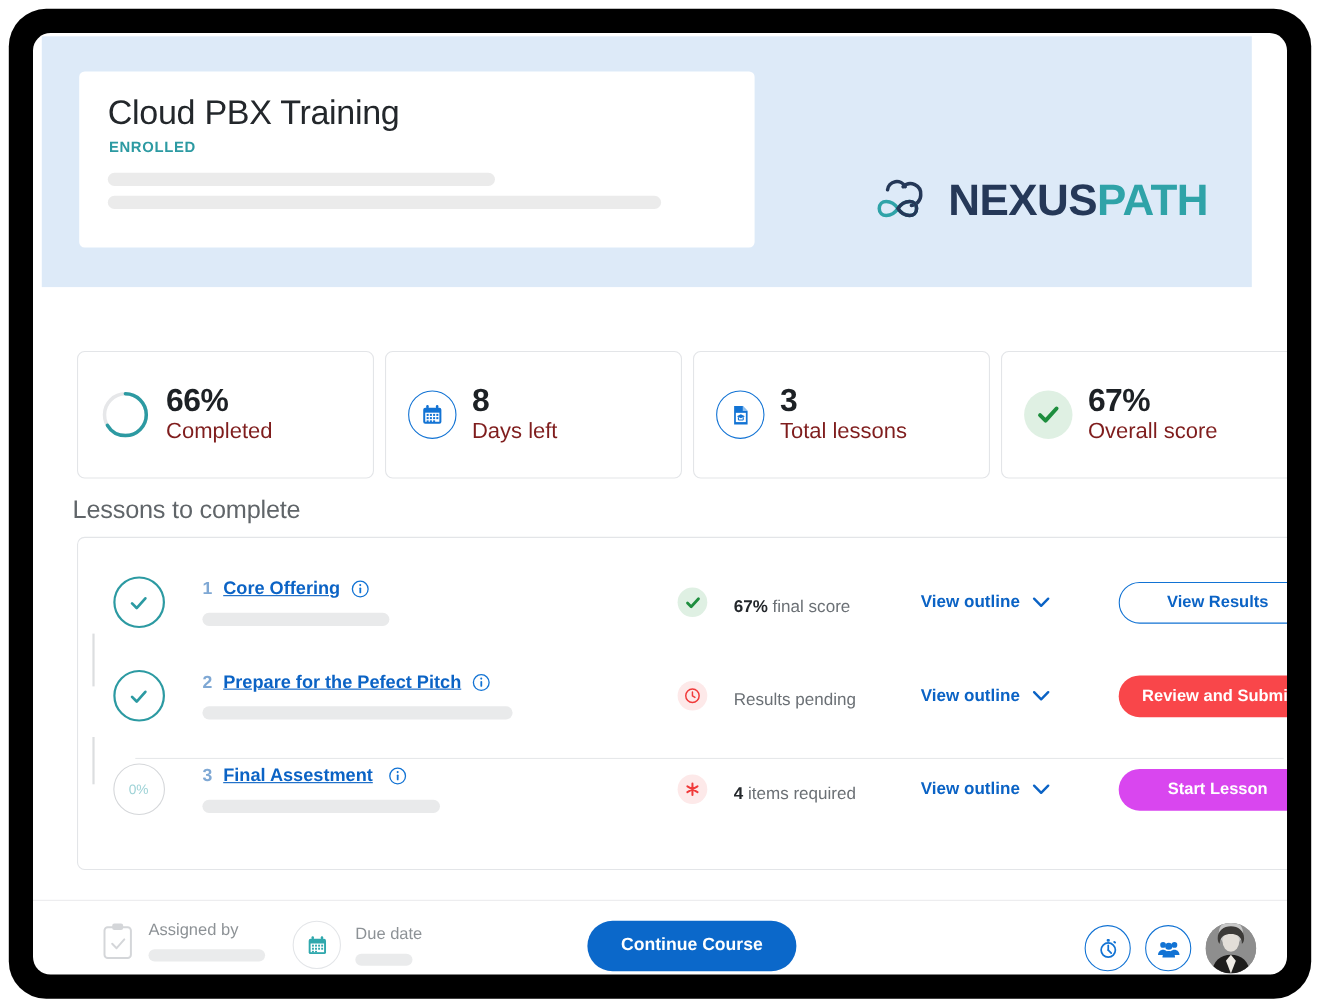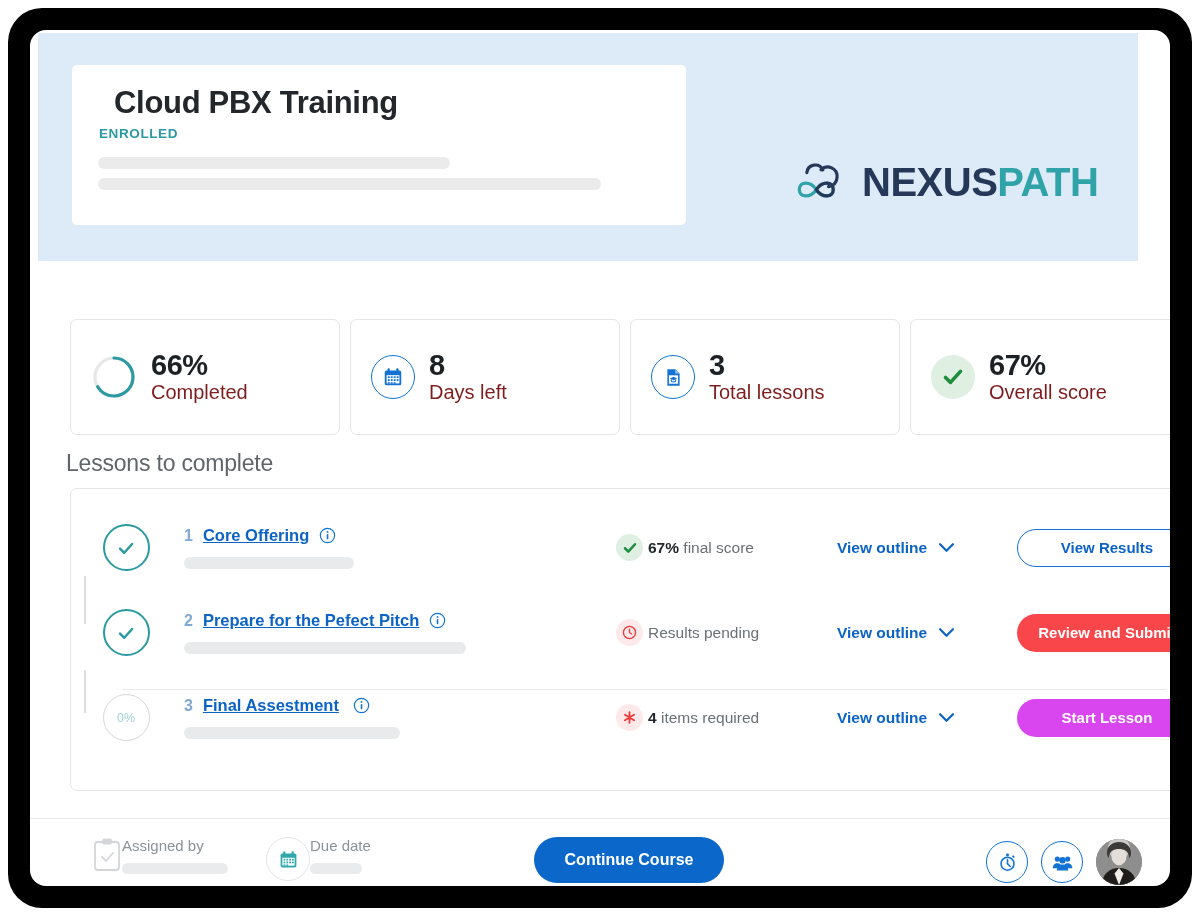--- a/index.html
+++ b/index.html
@@ -33,22 +33,22 @@
     width: 1100px; height: 228px;
     background: #ddeaf8;
   }
   #hero-card {
     position: absolute; left: 34px; top: 32px;
     width: 614px; height: 160px;
     background: #ffffff;
     border-radius: 5px;
   }
   #course-title {
-    position: absolute; left: 42px; top: 20px;
-    font-size: 31px; font-weight: 700;
+    position: absolute; left: 26px; top: 20px;
+    font-size: 31px; font-weight: 400;
     color: #23272b; letter-spacing: -0.3px;
     white-space: nowrap;
   }
   #enrolled-badge {
     position: absolute; left: 27px; top: 61px;
     font-size: 13.5px; font-weight: bold;
     letter-spacing: 0.6px; color: #2c9aa2;
   }
   .skel { background: #ebebeb; border-radius: 8px; position: absolute; }
   #hero-skel-1 { left: 26px; top: 92px; width: 352px; height: 12px; }
@@ -114,21 +114,21 @@
   #tl-line-1 { top: 546px; height: 48px; }
   #tl-line-2 { top: 640px; height: 43px; }
 
   .lesson-main { position: absolute; left: 113px; width: 400px; }
   .lesson-num { font-size: 16px; font-weight: bold; color: #7fa8d4; }
   .lesson-title { font-size: 16.5px; font-weight: bold; color: #0b63c5; text-decoration: underline; }
   .lesson-titleline { display: flex; align-items: center; gap: 10px; }
   .info-icon { width: 17px; height: 17px; flex: none; }
   .lesson-skel { margin-top: 12px; height: 12px; background: #e9eaeb; border-radius: 8px; }
 
-  .lesson-status { position: absolute; left: 545px; display: flex; align-items: center; gap: 5px; }
+  .lesson-status { position: absolute; left: 545px; display: flex; align-items: flex-end; gap: 24px; }
   .status-disc { width: 27px; height: 27px; border-radius: 50%; display: flex; align-items: center; justify-content: center; flex: none; }
   .disc-green { background: #dff0e3; }
   .disc-pink  { background: #fde9e9; }
   .status-text { font-size: 15.5px; color: #6b7075; white-space: nowrap; }
   .status-text b { color: #23272b; font-weight: bold; }
 
   .outline-link { position: absolute; left: 766px; display: flex; align-items: center; gap: 11px; cursor: pointer; }
   .outline-label { font-size: 15.5px; font-weight: bold; color: #0b63c5; white-space: nowrap; }
 
   .action-btn {
@@ -136,21 +136,21 @@
     border-radius: 19px; display: flex; align-items: center; justify-content: center;
     font-size: 15px; font-weight: bold; cursor: pointer;
   }
   .btn-outline { border: 1.5px solid #1273d4; color: #0b63c5; background: #fff; }
   .btn-red  { background: #f9464a; color: #fff; }
   .btn-blue { background: #d946ef; color: #fff; }
 
   
   #footer-sep { position: absolute; left: 0; top: 788px; width: 1140px; height: 1px; background: #ebecee; }
   #footer { position: absolute; left: 0; top: 789px; width: 1140px; height: 88px; }
-  .meta { position: absolute; display: flex; align-items: flex-start; }
+  .meta { position: absolute; display: flex; align-items: center; gap: 13px; }
   #meta-assigned { left: 62px; top: 18px; }
   #meta-due { left: 236px; top: 18px; }
   .meta-label { font-size: 15px; color: #8d9296; }
   .meta-skel { margin-top: 9px; height: 11px; background: #eaebec; border-radius: 7px; }
   .gray-circle { width: 44px; height: 44px; border-radius: 50%; border: 1.2px solid #e3e5e8; display: flex; align-items: center; justify-content: center; flex: none; }
 
   #continue-btn {
     position: absolute; left: 504px; top: 18px;
     width: 190px; height: 46px; border-radius: 23px;
     background: #0b68ca; color: #fff;

